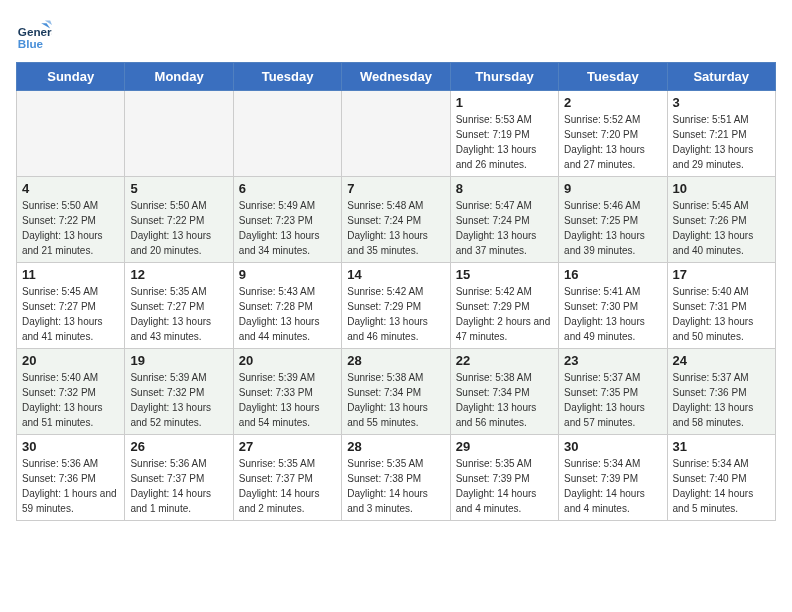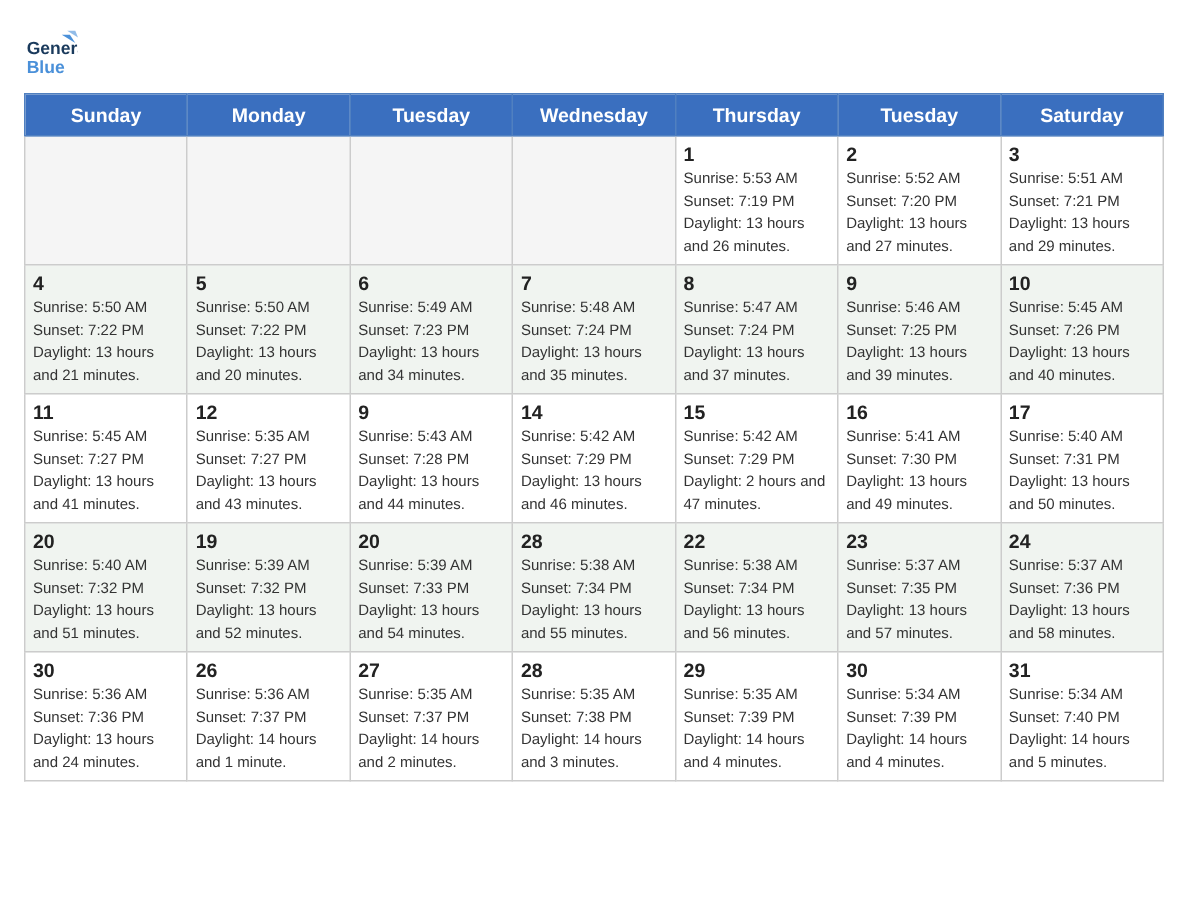--- a/index.html
+++ b/index.html
@@ -316,21 +316,21 @@
           <span>Daylight: 13 hours and 58 minutes.</span>
         </div>
         </td>
       </tr>
       <tr class="row-bg-light">
         <td>
         <span class="day-number">30</span>
         <div class="day-info">
           <span>Sunrise: 5:36 AM</span><br>
           <span>Sunset: 7:36 PM</span><br>
-          <span>Daylight: 13 hours and 24 minutes.</span>
+          <span>Daylight: 1 hours and 59 minutes.</span>
         </div>
         </td>
         <td>
         <span class="day-number">26</span>
         <div class="day-info">
           <span>Sunrise: 5:36 AM</span><br>
           <span>Sunset: 7:37 PM</span><br>
           <span>Daylight: 14 hours and 1 minute.</span>
         </div>
         </td>

